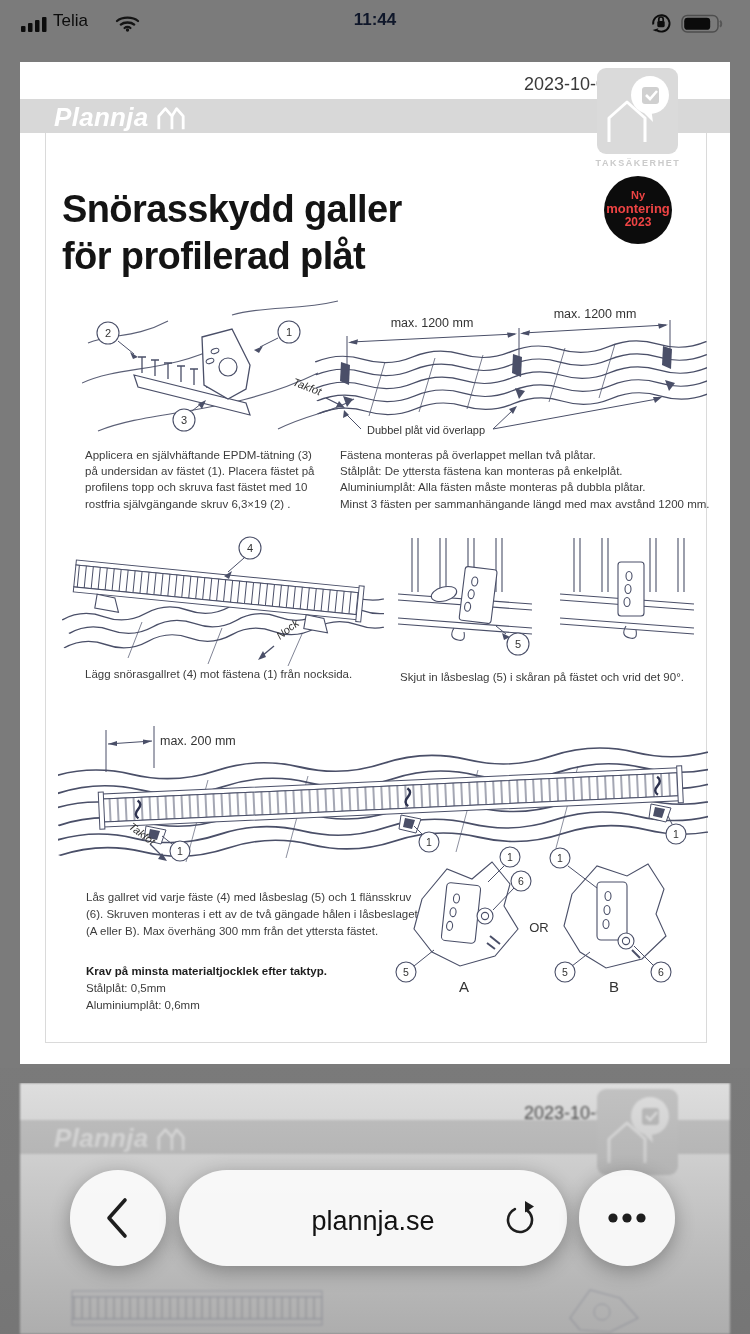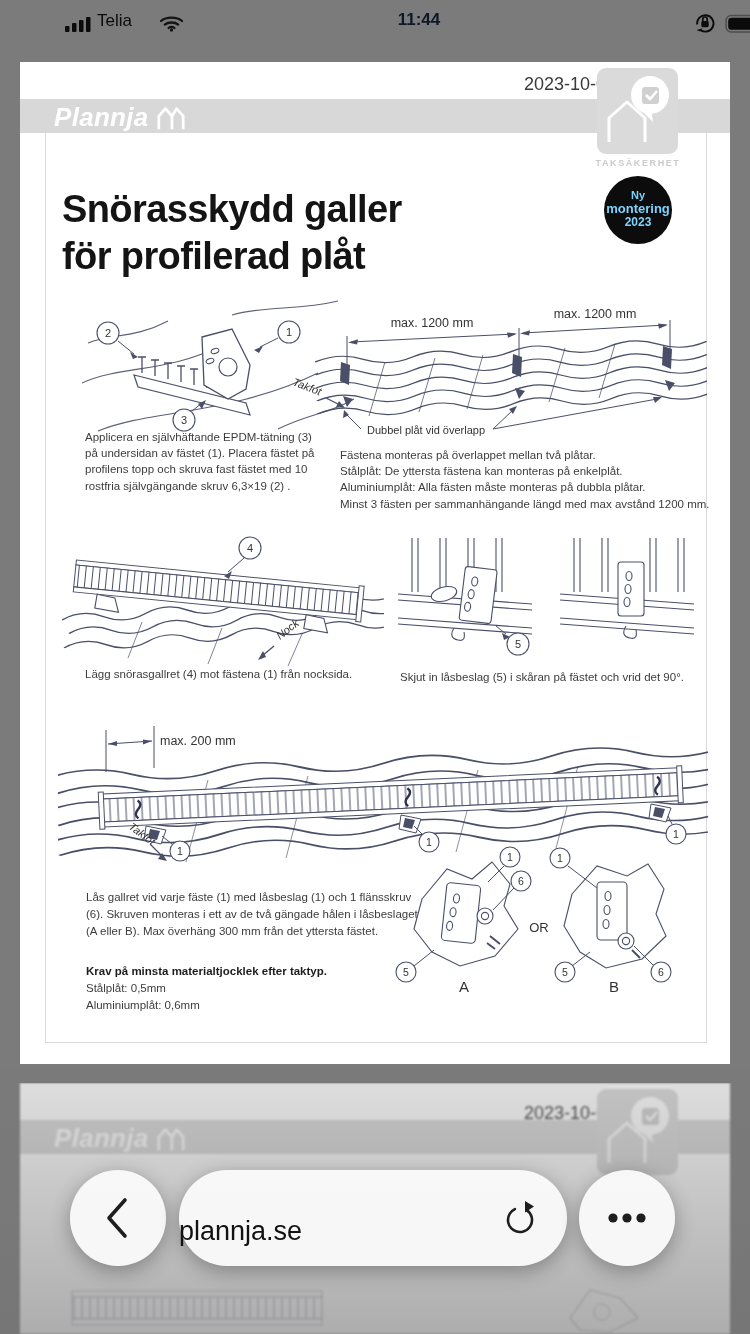--- a/index.html
+++ b/index.html
@@ -1,35 +1,35 @@
 <!DOCTYPE html>
 <html><head>
 <meta charset="utf-8">
 <style>
   html,body{margin:0;padding:0;background:#4a4a4a;}
   #screen{position:relative;width:750px;height:1334px;background:#7b7b7b;overflow:hidden;
     font-family:"Liberation Sans",sans-serif;-webkit-font-smoothing:antialiased;}
   .abs{position:absolute;}
   
-  .statusbar{position:absolute;left:0;top:0;width:681px;height:44px;z-index:30;margin-left:44px;}
+  .statusbar{position:absolute;left:0;top:0;width:681px;height:44px;z-index:30;}
   .carrier{position:absolute;left:53px;top:11px;font-size:17px;color:#0c0c0c;}
   .clock{position:absolute;left:325px;top:10px;width:100px;text-align:center;font-size:17px;font-weight:bold;color:#0f172a;}
   
   .page{position:absolute;background:#ffffff;width:710px;left:20px;}
   .band{position:absolute;left:0;width:710px;height:34px;background:#d8d8d8;font-style:italic;}
   .logo{position:absolute;left:34px;top:3px;display:flex;align-items:center;gap:7px;
     color:#ffffff;font-size:26px;font-weight:bold;letter-spacing:0.3px;}
   .doc-date{position:absolute;left:504px;font-size:18px;color:#3a3a3a;}
   .safety-badge{position:absolute;left:577px;top:6px;width:81px;height:86px;background:#dadada;border-radius:9px;}
   .safety-label{position:absolute;left:575px;top:96px;width:86px;text-align:center;
     font-size:9px;font-weight:bold;letter-spacing:1.6px;color:#cbcbcb;}
   .doc-title{position:absolute;left:42px;top:124px;font-size:38px;line-height:47px;
     font-weight:800;color:#141414;letter-spacing:-0.6px;}
   .round-badge{position:absolute;left:584px;top:114px;width:68px;height:68px;border-radius:50%;
-    background:#0c0c0c;color:#7dd3fc;text-align:center;font-weight:bold;}
+    background:#0c0c0c;color:#ef4444;text-align:center;font-weight:bold;}
   .round-badge .l1{margin-top:13px;font-size:11px;line-height:13px;}
   .round-badge .l2{font-size:13px;line-height:13px;}
   .round-badge .l3{font-size:12px;line-height:14px;}
   .content-frame{position:absolute;left:25px;top:71px;width:660px;height:909px;
     border:1px solid #dadada;border-top:0;}
   .body-text{position:absolute;font-size:11.5px;line-height:16.2px;color:#3c3c3c;white-space:nowrap;}
   .body-text.lh17{line-height:17.2px;}
   .cap{position:absolute;font-size:11.5px;color:#3c3c3c;white-space:nowrap;}
   .req-head{font-weight:bold;color:#1d1d1d;}
   svg text{font-family:"Liberation Sans",sans-serif;}
@@ -37,22 +37,22 @@
   #page2-wrap{position:absolute;left:0;top:1083px;width:750px;height:251px;overflow:hidden;}
   #page2-content{position:absolute;left:0;top:0;width:750px;height:251px;filter:blur(1.1px);}
   #page2-wash{position:absolute;left:0;top:1068px;width:750px;height:266px;z-index:5;
     background:linear-gradient(180deg,rgba(118,118,118,0.22) 0%,rgba(118,118,118,0.40) 45%,rgba(114,114,114,0.58) 100%);}
   
   .fab{position:absolute;top:1170px;height:96px;background:rgba(249,249,249,0.97);
     box-shadow:0 5px 20px rgba(0,0,0,0.30);z-index:10;}
   #back-btn{left:70px;width:96px;border-radius:50%;}
   #more-btn{left:579px;width:96px;border-radius:50%;}
   #addr-bar{left:179px;width:388px;border-radius:48px;}
-  #url-text{position:absolute;left:0;top:13px;width:100%;height:69px;line-height:96px;
-    font-size:27px;color:#121212;}
+  #url-text{position:absolute;left:0;top:3px;width:100%;height:69px;line-height:96px;
+    text-align:center;font-size:27px;color:#121212;}
   .center-ic{position:absolute;left:50%;top:50%;transform:translate(-50%,-50%);}
 </style>
 </head>
 <body>
 
 <div id="screen">
 
   <svg width="0" height="0" style="position:absolute">
     <defs>
       <path id="wave" d="M0 0 q10 -8 20 0 q10 8 20 0 q10 -8 20 0 q10 8 20 0 q10 -8 20 0 q10 8 20 0 q10 -8 20 0 q10 8 20 0" fill="none"></path>
@@ -181,21 +181,21 @@
         <circle cx="102" cy="121" r="11" fill="#ffffff" stroke="#4a4f68" stroke-width="1.1"></circle>
         <text x="102" y="125" text-anchor="middle" font-size="11" fill="#333">3</text>
       </g>
       <g>
         <text x="210" y="86" font-size="11" font-style="italic" fill="#333" transform="rotate(21 210 86)">Takfot</text>
         <line x1="244" y1="99" x2="258" y2="106" stroke="#4a4f68" stroke-width="1.3"></line>
         <path d="M263,109 l-9,-1 l3,-6 z" fill="#4a4f68"></path>
       </g>
     </svg>
 
-    <div class="body-text" style="left:65px;top:367px">
+    <div class="body-text" style="left:65px;top:385px">
       <div>Applicera en självhäftande EPDM-tätning (3)</div>
       <div>på undersidan av fästet (1). Placera fästet på</div>
       <div>profilens topp och skruva fast fästet med 10</div>
       <div>rostfria självgängande skruv 6,3×19 (2) .</div>
     </div>
 
     <svg class="abs" style="left:295px;top:238px" width="392" height="140">
       <g stroke="#4a4f68" stroke-width="1">
         <g transform="translate(0,62) rotate(-3)" fill="none">
           <use href="#wave" transform="scale(2.45,1.1)"></use>
@@ -394,21 +394,21 @@
         <text x="371" y="132" text-anchor="middle" font-size="10.5" fill="#333">1</text>
       </g>
       <g>
         <line x1="610" y1="102" x2="614" y2="110" stroke="#4a4f68"></line>
         <circle cx="618" cy="120" r="10" fill="#ffffff" stroke="#4a4f68" stroke-width="1.1"></circle>
         <text x="618" y="124" text-anchor="middle" font-size="10.5" fill="#333">1</text>
       </g>
     </svg>
 
     <div class="body-text lh17" style="left:66px;top:827px">
-      <div>Lås gallret vid varje fäste (1) med låsbeslag (1) och 1 flänsskruv</div>
+      <div>Lås gallret vid varje fäste (4) med låsbeslag (5) och 1 flänsskruv</div>
       <div>(6). Skruven monteras i ett av de två gängade hålen i låsbeslaget</div>
       <div>(A eller B). Max överhäng 300 mm från det yttersta fästet.</div>
     </div>
 
     <svg class="abs" style="left:372px;top:782px" width="308" height="152">
       <g stroke="#4a4f68" stroke-width="1.1" fill="none">
         <path d="M30,55 L55,25 L80,35 L100,18 L118,40 L112,62 L126,85 L103,112 L68,122 L40,108 L22,85 Z" fill="#ffffff"></path>
         <g transform="rotate(6 69 69)">
           <rect x="52" y="40" width="34" height="58" rx="4" fill="#ffffff"></rect>
           <ellipse cx="63" cy="55" rx="3" ry="4.5"></ellipse>

